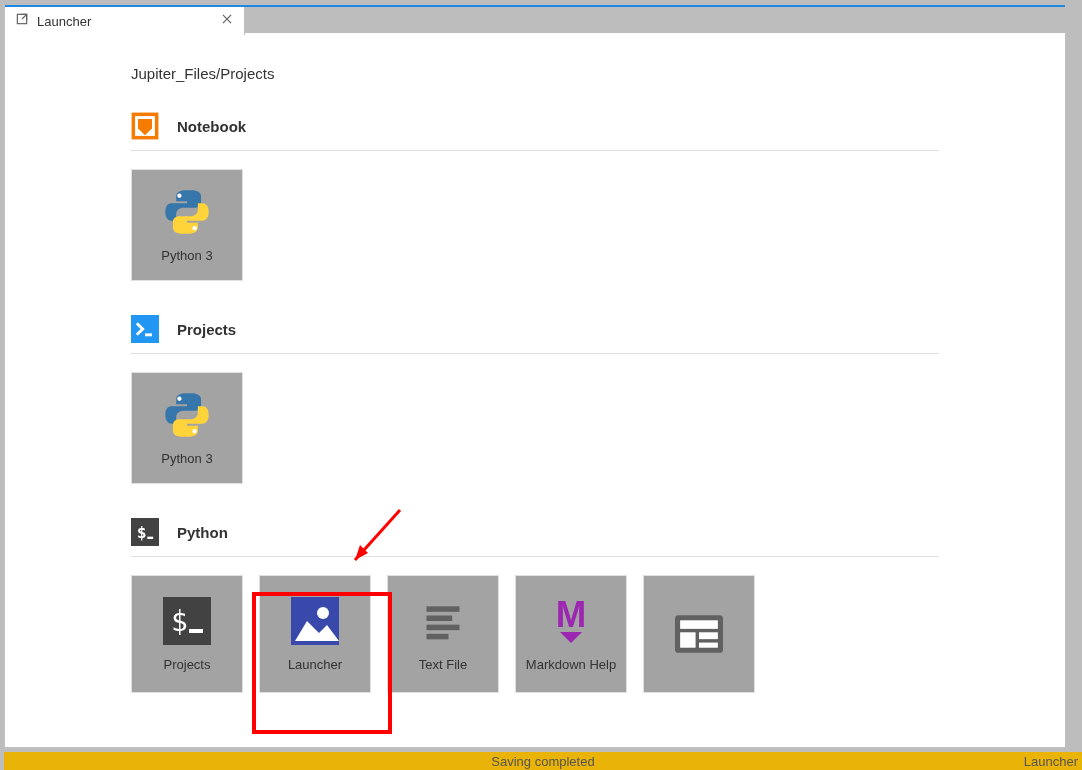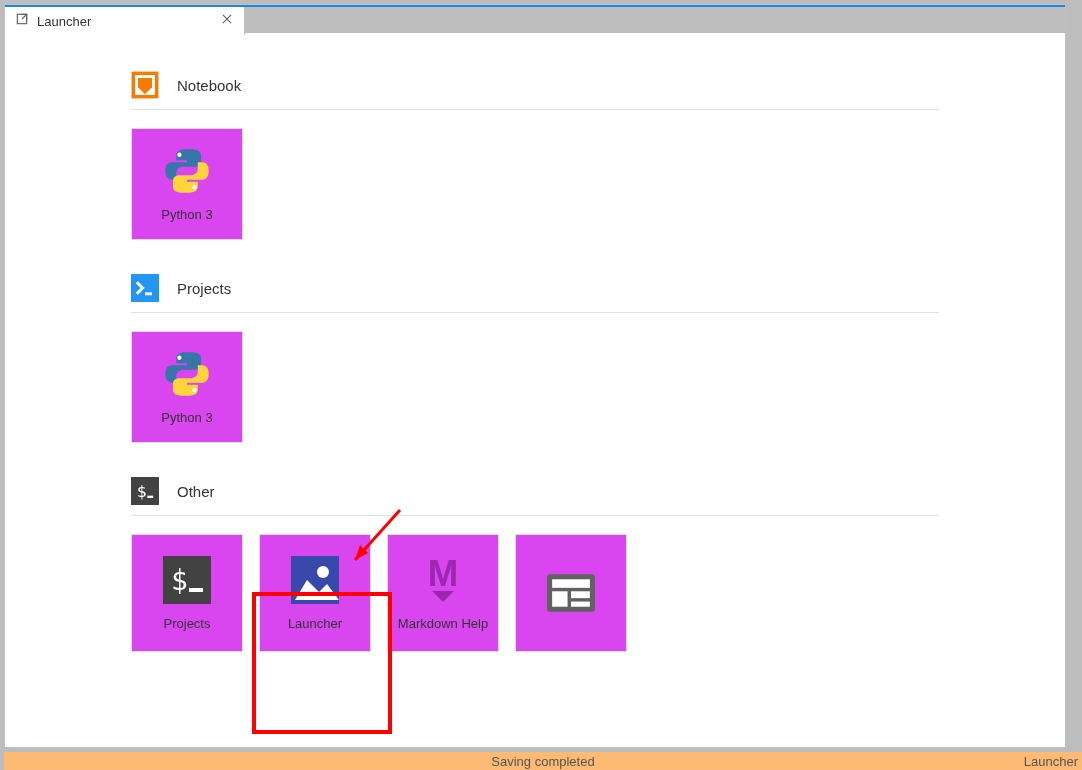--- a/index.html
+++ b/index.html
@@ -37,49 +37,50 @@
     left: 0; right: 0; top: 28px; bottom: 0;
     overflow: auto;
     padding: 32px 0 24px 0;
   }
   .inner { margin-left: 126px; margin-right: 126px; }
   .breadcrumb { font-size: 15px; color: #333; margin-bottom: 24px; }
   .section-header {
     display: flex; align-items: center; gap: 18px;
     padding: 6px 0 10px 0;
     border-bottom: 1px solid #e0e0e0;
+    font-weight: bold;
   }
   .section-title { font-size: 15px; color: #333; }
   .section-icon-box { width: 28px; height: 28px; display: flex; align-items: center; justify-content: center; }
   .cards-row { display: flex; gap: 16px; padding: 18px 0 28px 0; flex-wrap: wrap; }
   .card {
     width: 112px; height: 112px;
     border: 1px solid #e0e0e0;
     display: flex; flex-direction: column; align-items: center; justify-content: center;
     gap: 10px;
     cursor: pointer;
-    background: #d946ef;
+    background: #a3a3a3;
   }
   .card-other { height: 118px; }
   .card-icon-slot { width: 52px; height: 52px; display:flex; align-items:center; justify-content:center; }
   .card-label { font-size: 13px; color: #333; text-align: center; line-height: 1.2; padding: 0 4px; }
   .highlight-box {
     position: absolute;
     border: 4px solid #ff0000;
     pointer-events: none;
   }
   .arrow {
     position: absolute;
     width: 70px; height: 70px;
     pointer-events: none;
   }
   .statusbar {
     position: absolute;
     left: 4px; right: 0; bottom: 0; height: 18px;
-    background: #fdba74;
+    background: #eab308;
     font-size: 13px; color: #555;
     display: flex; align-items: center; justify-content: space-between;
     padding: 0 4px;
   }
   .status-center { position:absolute; left:50%; transform:translateX(-50%); }
 </style>
 </head>
 <body>
 
 <div class="window">
@@ -100,20 +101,21 @@
         <svg class="tab-close" viewBox="0 0 24 24" fill="none" stroke="currentColor" stroke-width="2">
           <path d="M5 5 L19 19 M19 5 L5 19"></path>
         </svg>
       </span>
     </div>
   </div>
 
   <div class="content">
     <div class="inner">
 
+      <div class="breadcrumb">Jupiter_Files/Projects</div>
 
       <div class="section-header">
         <span class="section-icon-box">
           <svg width="28" height="28" viewBox="0 0 24 24">
             <rect x="2" y="2" width="20" height="20" fill="none" stroke="#f57c00" stroke-width="3"></rect>
             <path d="M6 6 L18 6 L18 14 L12 20 L6 14 Z" fill="#f57c00"></path>
           </svg>
         </span>
         <span class="section-title">Notebook</span>
       </div>
@@ -156,21 +158,21 @@
       </div>
 
       <div class="section-header">
         <span class="section-icon-box">
           <svg width="28" height="28" viewBox="0 0 24 24">
             <rect x="0" y="0" width="24" height="24" fill="#424242"></rect>
             <text x="5" y="17" font-size="14" font-family="monospace" fill="#fff">$</text>
             <path d="M14 17 L19 17" stroke="#fff" stroke-width="2"></path>
           </svg>
         </span>
-        <span class="section-title">Other</span>
+        <span class="section-title">Python</span>
       </div>
       <div class="cards-row">
         <div class="card card-other">
           <span class="card-icon-slot">
             <svg width="48" height="48" viewBox="0 0 24 24">
               <rect x="0" y="0" width="24" height="24" fill="#424242"></rect>
               <text x="4" y="17" font-size="14" font-family="monospace" fill="#fff">$</text>
               <path d="M13 17 L20 17" stroke="#fff" stroke-width="2"></path>
             </svg>
           </span>
@@ -178,20 +180,31 @@
         </div>
         <div class="card card-other">
           <span class="card-icon-slot">
             <svg width="48" height="48" viewBox="0 0 24 24">
               <rect x="0" y="0" width="24" height="24" fill="#3949ab"></rect>
               <circle cx="16" cy="8" r="3" fill="#fff"></circle>
               <path d="M2 22 L8 12 L14 18 L18 14 L24 22 Z" fill="#fff"></path>
             </svg>
           </span>
           <span class="card-label">Launcher</span>
+        </div>
+        <div class="card card-other">
+          <span class="card-icon-slot">
+            <svg width="44" height="44" viewBox="0 0 24 24" fill="#616161">
+              <rect x="3" y="4" width="18" height="3"></rect>
+              <rect x="3" y="9" width="14" height="3"></rect>
+              <rect x="3" y="14" width="18" height="3"></rect>
+              <rect x="3" y="19" width="12" height="3"></rect>
+            </svg>
+          </span>
+          <span class="card-label">Text File</span>
         </div>
         <div class="card card-other">
           <span class="card-icon-slot">
             <svg width="44" height="44" viewBox="0 0 24 24">
               <text x="12" y="15" text-anchor="middle" font-size="20" font-weight="900" fill="#9c27b0">M</text>
               <path d="M6 18 L12 24 L18 18 Z" fill="#9c27b0"></path>
             </svg>
           </span>
           <span class="card-label">Markdown Help</span>
         </div>

